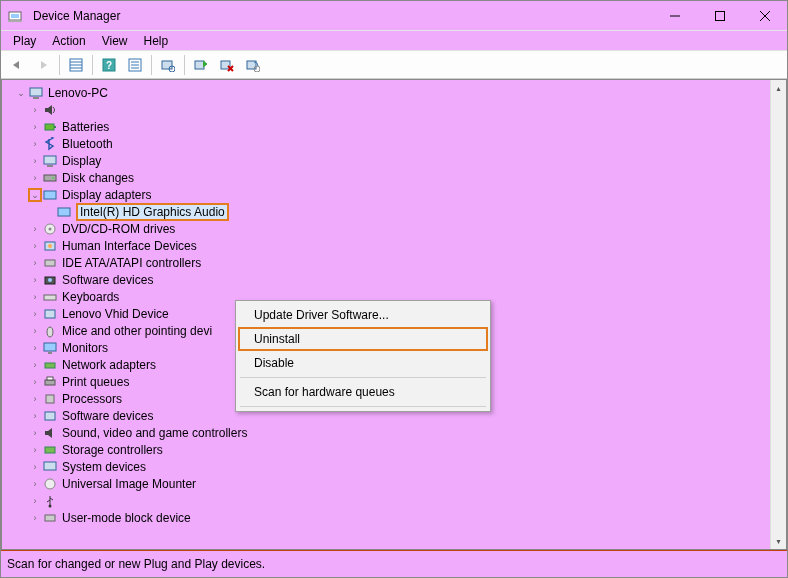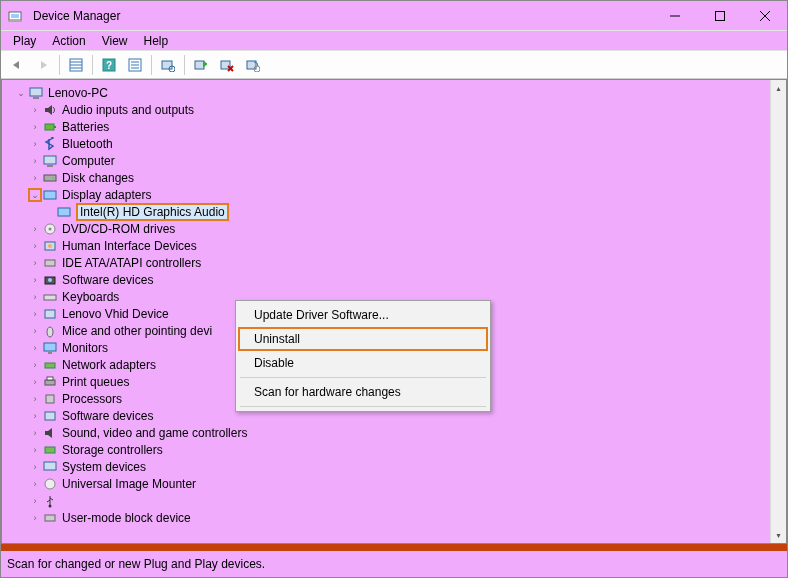--- a/index.html
+++ b/index.html
@@ -63,21 +63,21 @@
     padding: 2px;
   }
   .ctx-item {
     padding: 5px 16px; font-size: 12px;
   }
   .ctx-sep { height: 1px; background: #d0d0d0; margin: 2px 2px; }
   .ctx-item.bold { font-weight: bold; }
   .ctx-item.highlighted { border: 2px solid #e37b1f; padding: 3px 14px; }
   
   .statusbar {
-    height: 20px; border-top: 7px solid #c2410c; padding: 13px 6px; display: flex; align-items: center;
+    height: 20px; border-top: 1px solid #c2410c; padding: 13px 6px; display: flex; align-items: center;
   }
 </style>
 </head>
 <body>
 
 <div class="window">
 
   <div class="titlebar">
     <span class="node-icon">
       <svg width="16" height="16" viewBox="0 0 16 16">
@@ -197,21 +197,20 @@
 
       <div class="tree-row">
         <span class="indent" style="width:24px"></span>
         <span class="arrow">›</span>
         <span class="node-icon">
             <svg width="14" height="14">
               <path d="M2 5h3l4-3v10l-4-3H2z" fill="#444"></path>
               <path d="M10 4c2 2 2 4 0 6" fill="none" stroke="#444"></path>
             </svg>
           </span>
-        <span class="label">Audio inputs and outputs</span>
       </div>
       <div class="tree-row">
         <span class="indent" style="width:24px"></span>
         <span class="arrow">›</span>
         <span class="node-icon">
             <svg width="14" height="14">
               <rect x="2" y="4" width="9" height="6" fill="#6b3" stroke="#385"></rect>
               <rect x="11" y="6" width="2" height="2" fill="#385"></rect>
             </svg>
           </span>
@@ -229,21 +228,21 @@
       </div>
       <div class="tree-row">
         <span class="indent" style="width:24px"></span>
         <span class="arrow">›</span>
         <span class="node-icon">
             <svg width="14" height="14">
               <rect x="1" y="2" width="12" height="8" fill="#cde" stroke="#369"></rect>
               <rect x="4" y="11" width="6" height="2" fill="#888"></rect>
             </svg>
           </span>
-        <span class="label">Computer</span>
+        <span class="label">Display</span>
       </div>
       <div class="tree-row">
         <span class="indent" style="width:24px"></span>
         <span class="arrow">›</span>
         <span class="node-icon">
             <svg width="14" height="14">
               <rect x="1" y="4" width="12" height="6" fill="#aaa" stroke="#555"></rect>
               <circle cx="10" cy="7" r="1" fill="#5c5"></circle>
             </svg>
           </span>
@@ -464,21 +463,21 @@
       <div class="sb-arrow">▴</div>
       <div class="sb-track"></div>
       <div class="sb-arrow">▾</div>
     </div>
 
     <div class="context-menu">
       <div class="ctx-item">Update Driver Software...</div>
       <div class="ctx-item highlighted">Uninstall</div>
       <div class="ctx-item">Disable</div>
       <div class="ctx-sep"></div>
-      <div class="ctx-item">Scan for hardware changes</div>
+      <div class="ctx-item">Scan for hardware queues</div>
       <div class="ctx-sep"></div>
     </div>
   </div>
 
   <div class="statusbar">
     <span>Scan for changed or new Plug and Play devices.</span>
   </div>
 
 </div>
 

